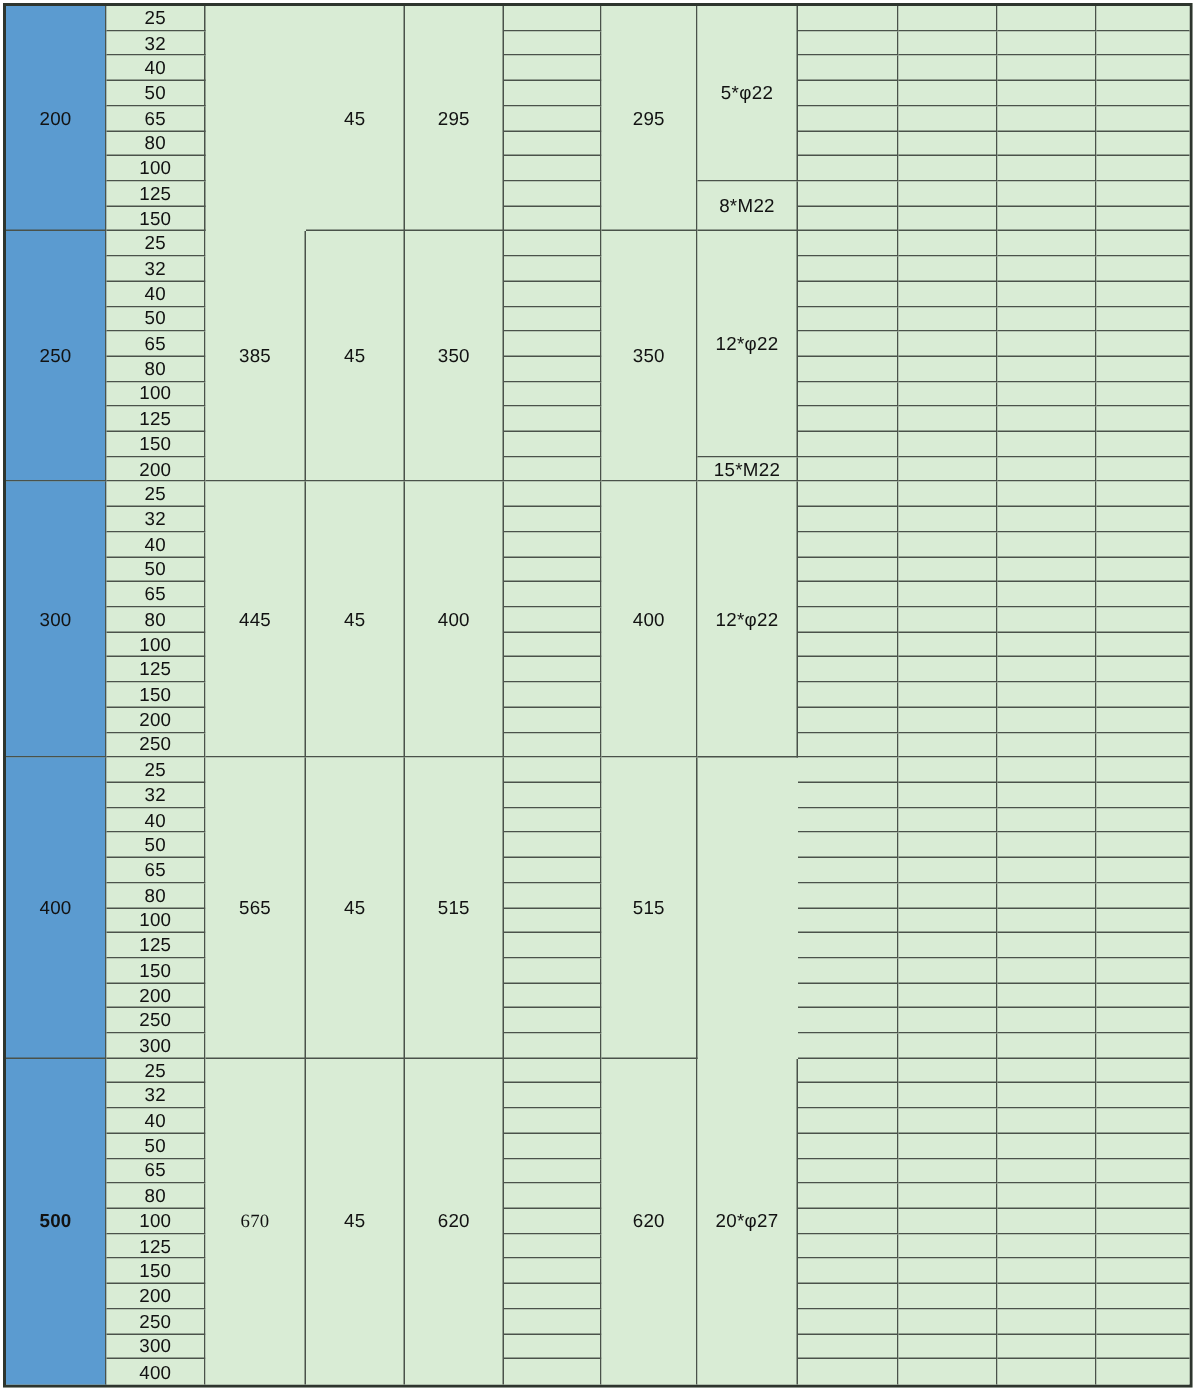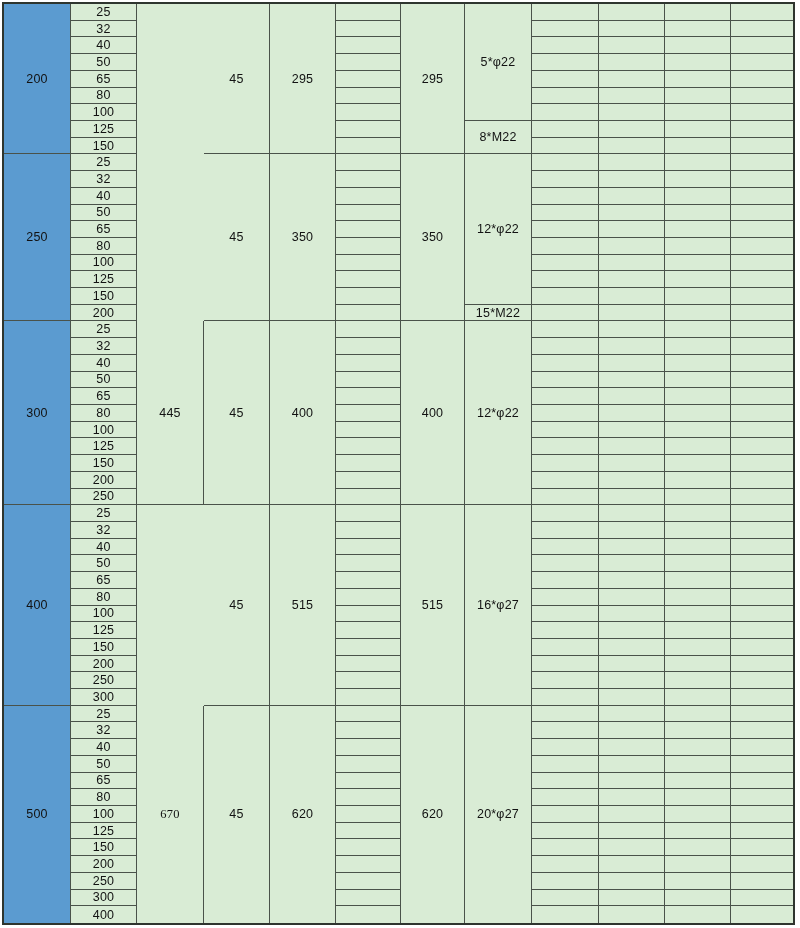--- a/index.html
+++ b/index.html
@@ -113,20 +113,21 @@
       <div class="cell" style="grid-area: 10 / 2 / span 1;">25</div>
       <div class="cell" style="grid-area: 11 / 2 / span 1;">32</div>
       <div class="cell" style="grid-area: 12 / 2 / span 1;">40</div>
       <div class="cell" style="grid-area: 13 / 2 / span 1;">50</div>
       <div class="cell" style="grid-area: 14 / 2 / span 1;">65</div>
       <div class="cell" style="grid-area: 15 / 2 / span 1;">80</div>
       <div class="cell" style="grid-area: 16 / 2 / span 1;">100</div>
       <div class="cell" style="grid-area: 17 / 2 / span 1;">125</div>
       <div class="cell" style="grid-area: 18 / 2 / span 1;">150</div>
       <div class="cell" style="grid-area: 19 / 2 / span 1;">200</div>
+      <div class="cell" style="grid-area: 10 / 3 / span 10;">385</div>
       <div class="cell" style="grid-area: 10 / 4 / span 10;">45</div>
       <div class="cell" style="grid-area: 10 / 5 / span 10;">350</div>
       <div class="cell" style="grid-area: 10 / 6 / span 1;"></div>
       <div class="cell" style="grid-area: 11 / 6 / span 1;"></div>
       <div class="cell" style="grid-area: 12 / 6 / span 1;"></div>
       <div class="cell" style="grid-area: 13 / 6 / span 1;"></div>
       <div class="cell" style="grid-area: 14 / 6 / span 1;"></div>
       <div class="cell" style="grid-area: 15 / 6 / span 1;"></div>
       <div class="cell" style="grid-area: 16 / 6 / span 1;"></div>
       <div class="cell" style="grid-area: 17 / 6 / span 1;"></div>
@@ -253,36 +254,36 @@
       <div class="cell" style="grid-area: 33 / 2 / span 1;">40</div>
       <div class="cell" style="grid-area: 34 / 2 / span 1;">50</div>
       <div class="cell" style="grid-area: 35 / 2 / span 1;">65</div>
       <div class="cell" style="grid-area: 36 / 2 / span 1;">80</div>
       <div class="cell" style="grid-area: 37 / 2 / span 1;">100</div>
       <div class="cell" style="grid-area: 38 / 2 / span 1;">125</div>
       <div class="cell" style="grid-area: 39 / 2 / span 1;">150</div>
       <div class="cell" style="grid-area: 40 / 2 / span 1;">200</div>
       <div class="cell" style="grid-area: 41 / 2 / span 1;">250</div>
       <div class="cell" style="grid-area: 42 / 2 / span 1;">300</div>
+      <div class="cell" style="grid-area: 31 / 3 / span 12;">565</div>
       <div class="cell" style="grid-area: 31 / 4 / span 12;">45</div>
       <div class="cell" style="grid-area: 31 / 5 / span 12;">515</div>
       <div class="cell" style="grid-area: 31 / 6 / span 1;"></div>
       <div class="cell" style="grid-area: 32 / 6 / span 1;"></div>
       <div class="cell" style="grid-area: 33 / 6 / span 1;"></div>
       <div class="cell" style="grid-area: 34 / 6 / span 1;"></div>
       <div class="cell" style="grid-area: 35 / 6 / span 1;"></div>
       <div class="cell" style="grid-area: 36 / 6 / span 1;"></div>
       <div class="cell" style="grid-area: 37 / 6 / span 1;"></div>
       <div class="cell" style="grid-area: 38 / 6 / span 1;"></div>
       <div class="cell" style="grid-area: 39 / 6 / span 1;"></div>
       <div class="cell" style="grid-area: 40 / 6 / span 1;"></div>
       <div class="cell" style="grid-area: 41 / 6 / span 1;"></div>
       <div class="cell" style="grid-area: 42 / 6 / span 1;"></div>
       <div class="cell" style="grid-area: 31 / 7 / span 12;">515</div>
-      <div class="cell" style="grid-area: 31 / 8 / span 12;">16*φ27</div>
       <div class="cell" style="grid-area: 31 / 9 / span 1;"></div>
       <div class="cell" style="grid-area: 32 / 9 / span 1;"></div>
       <div class="cell" style="grid-area: 33 / 9 / span 1;"></div>
       <div class="cell" style="grid-area: 34 / 9 / span 1;"></div>
       <div class="cell" style="grid-area: 35 / 9 / span 1;"></div>
       <div class="cell" style="grid-area: 36 / 9 / span 1;"></div>
       <div class="cell" style="grid-area: 37 / 9 / span 1;"></div>
       <div class="cell" style="grid-area: 38 / 9 / span 1;"></div>
       <div class="cell" style="grid-area: 39 / 9 / span 1;"></div>
       <div class="cell" style="grid-area: 40 / 9 / span 1;"></div>
@@ -317,21 +318,21 @@
       <div class="cell no-right" style="grid-area: 33 / 12 / span 1;"></div>
       <div class="cell no-right" style="grid-area: 34 / 12 / span 1;"></div>
       <div class="cell no-right" style="grid-area: 35 / 12 / span 1;"></div>
       <div class="cell no-right" style="grid-area: 36 / 12 / span 1;"></div>
       <div class="cell no-right" style="grid-area: 37 / 12 / span 1;"></div>
       <div class="cell no-right" style="grid-area: 38 / 12 / span 1;"></div>
       <div class="cell no-right" style="grid-area: 39 / 12 / span 1;"></div>
       <div class="cell no-right" style="grid-area: 40 / 12 / span 1;"></div>
       <div class="cell no-right" style="grid-area: 41 / 12 / span 1;"></div>
       <div class="cell no-right" style="grid-area: 42 / 12 / span 1;"></div>
-      <div class="cell dn no-bottom" style="grid-area: 43 / 1 / span 13;">500</div>
+      <div class="cell dn no-bottom" style="grid-area: 43 / 1 / span 13; font-weight: bold;">500</div>
       <div class="cell" style="grid-area: 43 / 2 / span 1;">25</div>
       <div class="cell" style="grid-area: 44 / 2 / span 1;">32</div>
       <div class="cell" style="grid-area: 45 / 2 / span 1;">40</div>
       <div class="cell" style="grid-area: 46 / 2 / span 1;">50</div>
       <div class="cell" style="grid-area: 47 / 2 / span 1;">65</div>
       <div class="cell" style="grid-area: 48 / 2 / span 1;">80</div>
       <div class="cell" style="grid-area: 49 / 2 / span 1;">100</div>
       <div class="cell" style="grid-area: 50 / 2 / span 1;">125</div>
       <div class="cell" style="grid-area: 51 / 2 / span 1;">150</div>
       <div class="cell" style="grid-area: 52 / 2 / span 1;">200</div>

